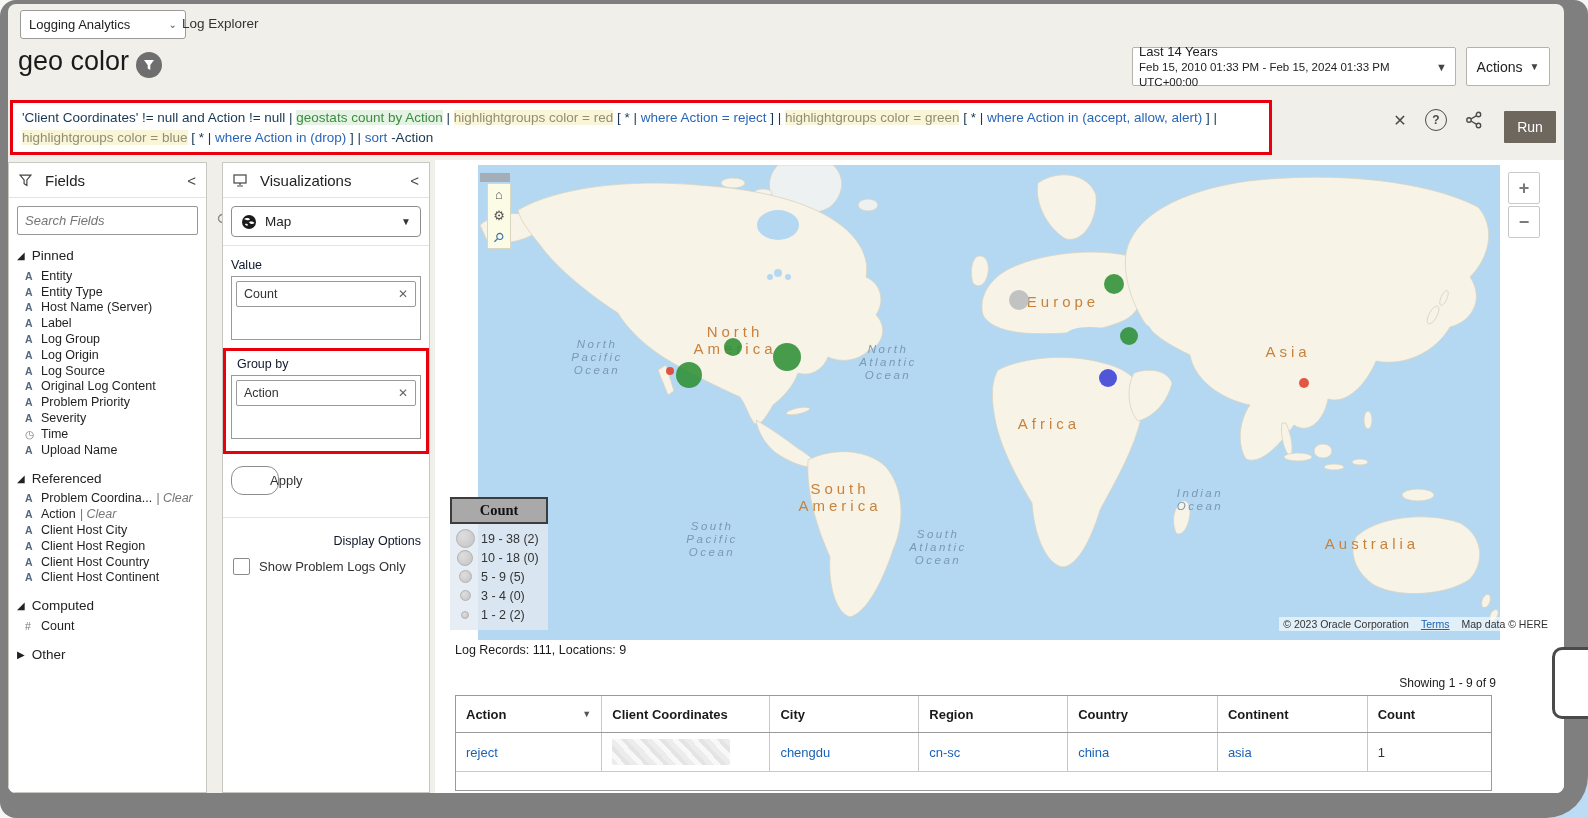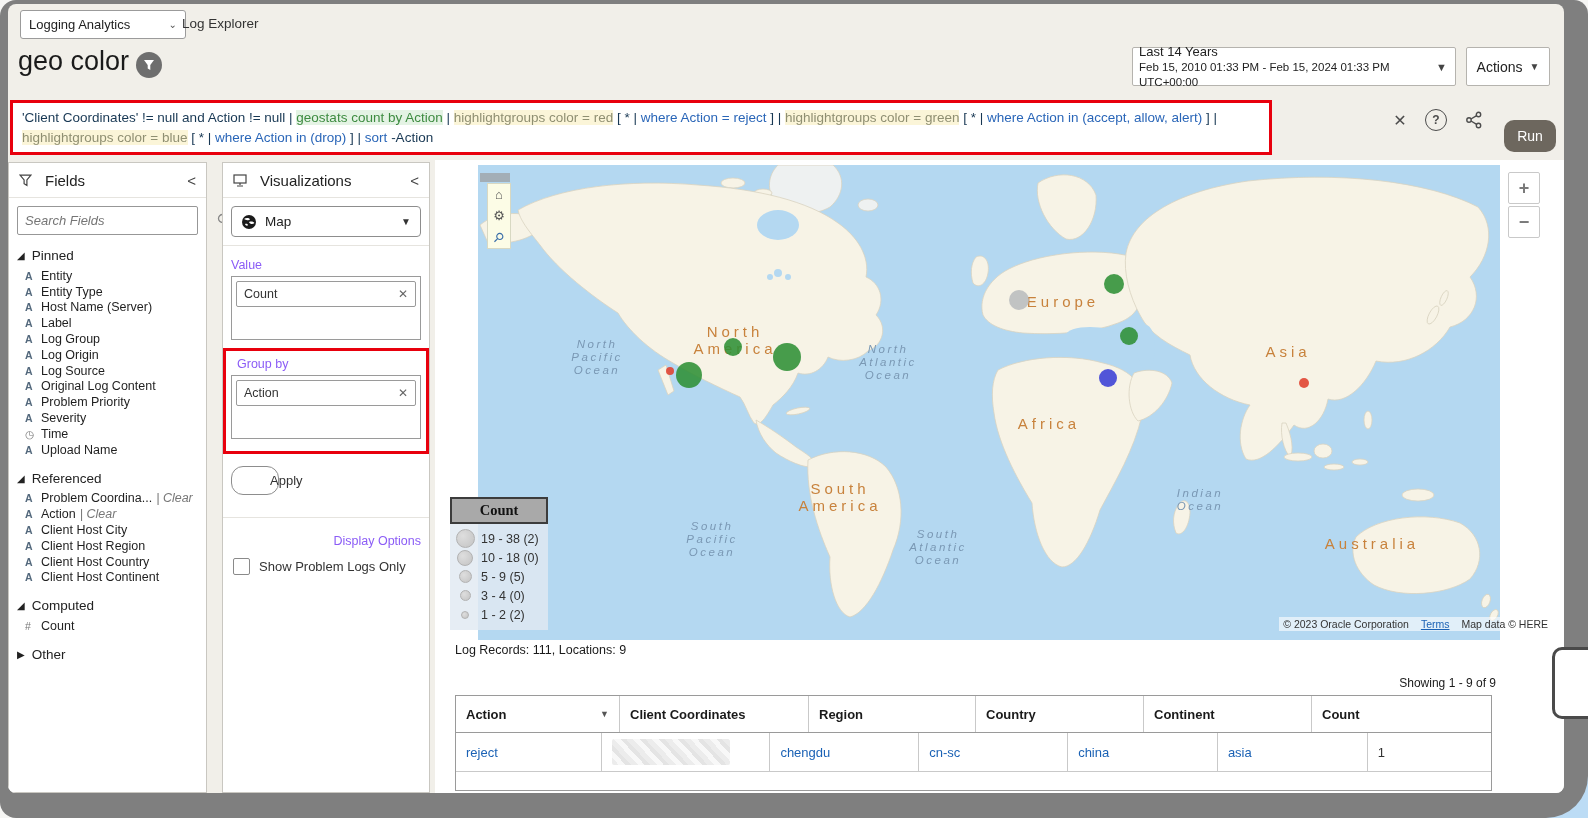--- a/index.html
+++ b/index.html
@@ -22,21 +22,21 @@
   .actions-btn{position:absolute;left:1458px;top:43px;width:82px;height:37px;background:#fff;border:1px solid #b5b3ae;border-radius:2px;display:flex;align-items:center;justify-content:center;gap:7px;font-size:14px;color:#222;cursor:pointer;}
 
   
   .query-box{position:absolute;left:2px;top:96px;width:1256px;height:49px;background:#fff;border:3px solid #e8000d;}
   .query-text{padding:5px 9px;font-size:13.5px;line-height:20px;color:#173753;}
   .q-icon{position:absolute;top:104px;width:24px;height:24px;display:flex;align-items:center;justify-content:center;color:#4c4c4c;cursor:pointer;}
   .q-close{left:1380px;font-size:16px;}
   .q-help{left:1416px;}
   .help-circle{width:20px;height:20px;border:1.4px solid #4c4c4c;border-radius:50%;display:flex;align-items:center;justify-content:center;font-size:12px;font-weight:bold;color:#4c4c4c;}
   .q-share{left:1454px;}
-  .run-btn{position:absolute;left:1496px;top:116px;width:52px;height:32px;background:#6d675e;color:#fff;border:none;border-radius:10px;font-size:14px;font-family:"Liberation Sans",sans-serif;cursor:pointer;}
+  .run-btn{position:absolute;left:1496px;top:107px;width:52px;height:32px;background:#6d675e;color:#fff;border:none;border-radius:1px;font-size:14px;font-family:"Liberation Sans",sans-serif;cursor:pointer;}
 
   
   .panel{position:absolute;top:158px;bottom:0;background:#fff;border:1px solid #c9c7c1;}
   .fields-panel{left:0;width:197px;}
   .viz-panel{left:214px;width:206px;}
   .panel-header{display:flex;align-items:center;height:34px;padding:0 10px;gap:13px;border-bottom:1px solid #e6e4df;}
   .panel-title{flex:1;font-size:15px;color:#222;}
   .collapse-chevron{font-size:15px;color:#444;cursor:pointer;font-weight:400;}
   .search-wrap{margin:8px;height:27px;border:1px solid #979797;border-radius:2px;display:flex;align-items:center;background:#fff;}
   .search-wrap input{flex:1;border:none;outline:none;padding:0 7px;font-size:13px;font-style:italic;color:#555;font-family:"Liberation Sans",sans-serif;background:transparent;}
@@ -45,21 +45,21 @@
   .f-sec-header{display:flex;align-items:center;gap:7px;margin:13px 0 5px 8px;font-size:13.5px;color:#222;cursor:pointer;}
   .f-tri{font-size:10px;color:#222;}
   .f-item{display:flex;align-items:center;height:15.8px;padding-left:16px;font-size:12.5px;color:#333;cursor:pointer;white-space:nowrap;}
   .f-icon{width:16px;font-size:10.5px;font-weight:bold;color:#53687c;flex:none;}
   .f-label{color:#1f1f1f;}
   .f-clear{font-style:italic;color:#777;margin-left:4px;}
 
   .viz-select{margin:8px;height:29px;border:1px solid #8d8d8d;border-radius:4px;display:flex;align-items:center;padding:0 9px;gap:8px;background:#fff;cursor:pointer;}
   .viz-select .vs-label{flex:1;font-size:13.5px;color:#222;}
   .viz-sep{border-top:1px solid #e6e4df;margin:4px 0;}
-  .v-label{margin:12px 8px 4px;font-size:12.5px;color:#8b5cf6;}
+  .v-label{margin:12px 8px 4px;font-size:12.5px;color:#0f172a;}
   .chip-box{margin:4px 8px;height:54px;border:1px solid #9a9a9a;padding:4px;}
   .chip{height:24px;border:1px solid #9a9a9a;border-radius:2px;display:flex;align-items:center;padding:0 7px;font-size:12.5px;color:#333;background:#fff;}
   .chip span:first-child{flex:1;}
   .chip-x{color:#666;font-size:12px;cursor:pointer;}
   .red-outline{border:3px solid #e8000d;margin:8px 0 0;padding:0 3px 8px;}
   .red-outline .v-label{margin-top:6px;}
   .apply-btn{margin:12px 8px;width:48px;height:29px;background:#fff;border:1px solid #8d8d8d;border-radius:12px;font-size:13px;color:#333;font-family:"Liberation Sans",sans-serif;cursor:pointer;padding-left:38px;}
   .checkbox-row{display:flex;align-items:center;gap:9px;margin:10px 8px 0 10px;font-size:13px;color:#333;}
   .checkbox{width:15px;height:15px;border:1px solid #8a8a8a;border-radius:2px;background:#fff;flex:none;cursor:pointer;}
 
@@ -454,20 +454,23 @@
 
       <div class="results-table">
         <div class="t-row header">
             <div class="th c0">
               <span>Action</span>
               <span class="sort-caret">▼</span>
             </div>
             <div class="th c1">
               <span>Client Coordinates</span>
             </div>
+            <div class="th c2">
+              <span>City</span>
+            </div>
             <div class="th c3">
               <span>Region</span>
             </div>
             <div class="th c4">
               <span>Country</span>
             </div>
             <div class="th c5">
               <span>Continent</span>
             </div>
             <div class="th c6">

